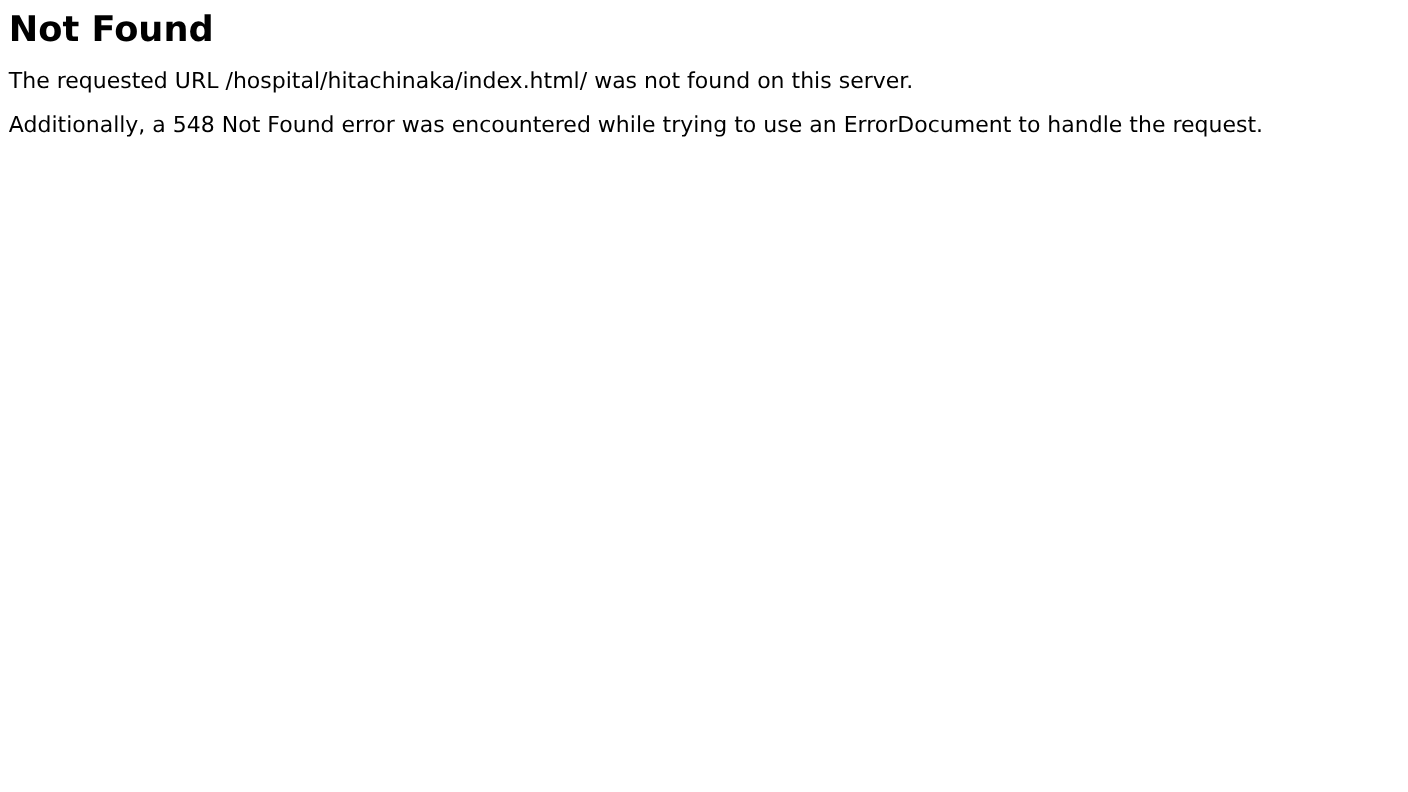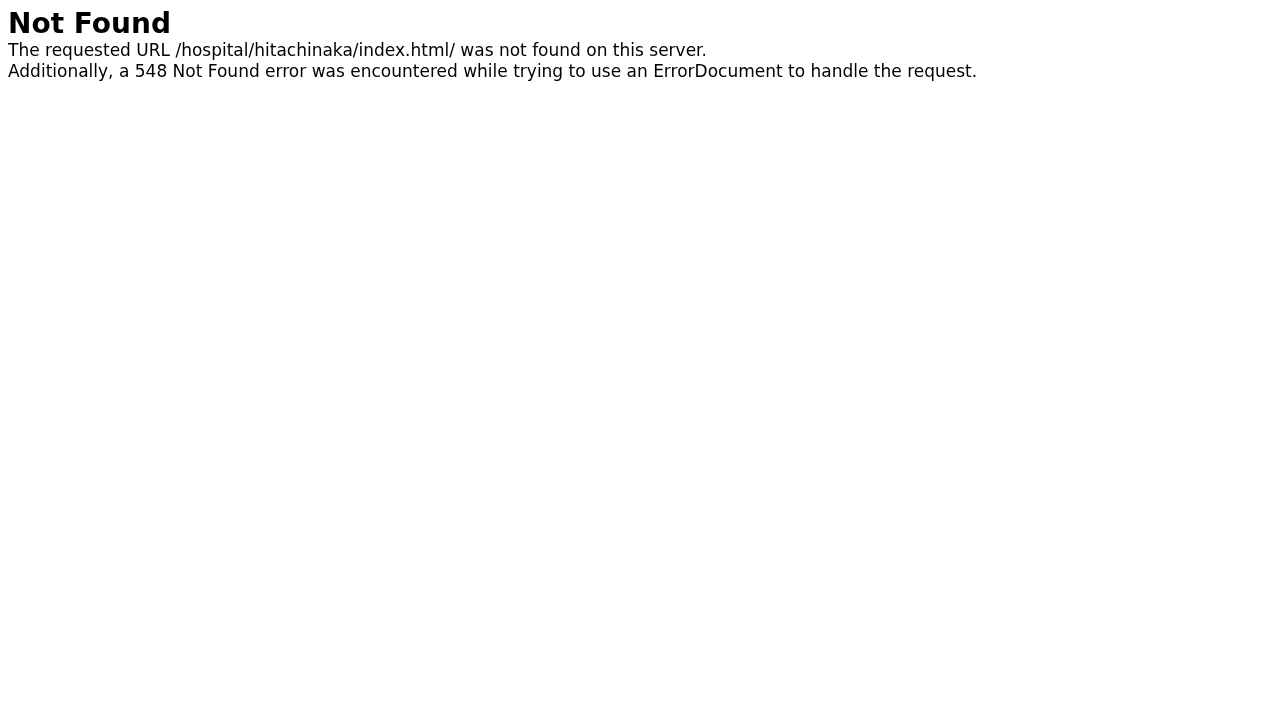--- a/index.html
+++ b/index.html
@@ -13,32 +13,32 @@
     font-family: "DejaVu Sans", sans-serif;
     color: #000000;
     overflow: hidden;
   }
   .page {
     padding: 8px 8px 8px 8px;
     box-sizing: border-box;
   }
   h1.error-title {
     font-family: "DejaVu Sans", sans-serif;
-    font-size: 28px;
+    font-size: 32px;
     font-weight: bold;
     line-height: 1.15;
     margin: 0 0 0 0;
     padding: 0;
     letter-spacing: 0px;
   }
   p.error-line {
     font-family: "DejaVu Sans", sans-serif;
-    font-size: 17px;
+    font-size: 20px;
     line-height: 1.2;
-    margin: 0 0 0 0;
+    margin: 16px 0 0 0;
     padding: 0;
   }
 </style>
 </head>
 <body>
 
 <div class="page">
   <h1 class="error-title">Not Found</h1>
   <p class="error-line">The requested URL /hospital/hitachinaka/index.html/ was not found on this server.</p>
   <p class="error-line">Additionally, a 548 Not Found error was encountered while trying to use an ErrorDocument to handle the request.</p>

